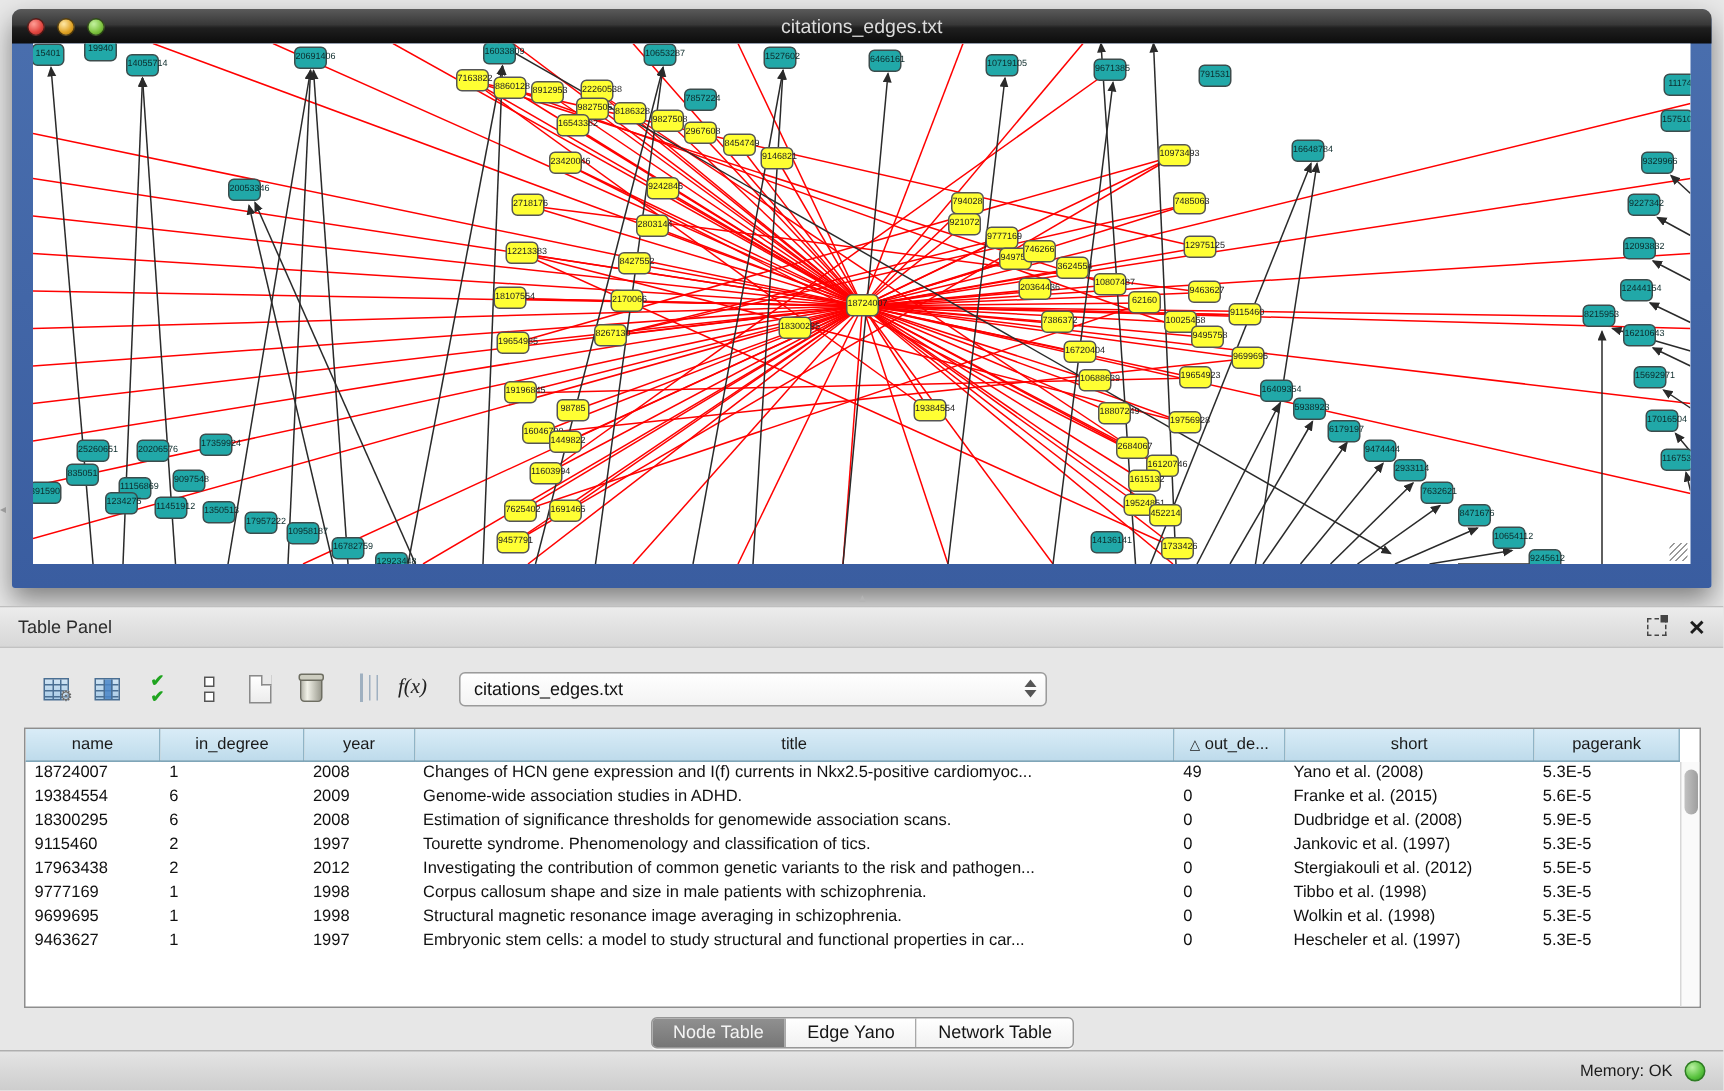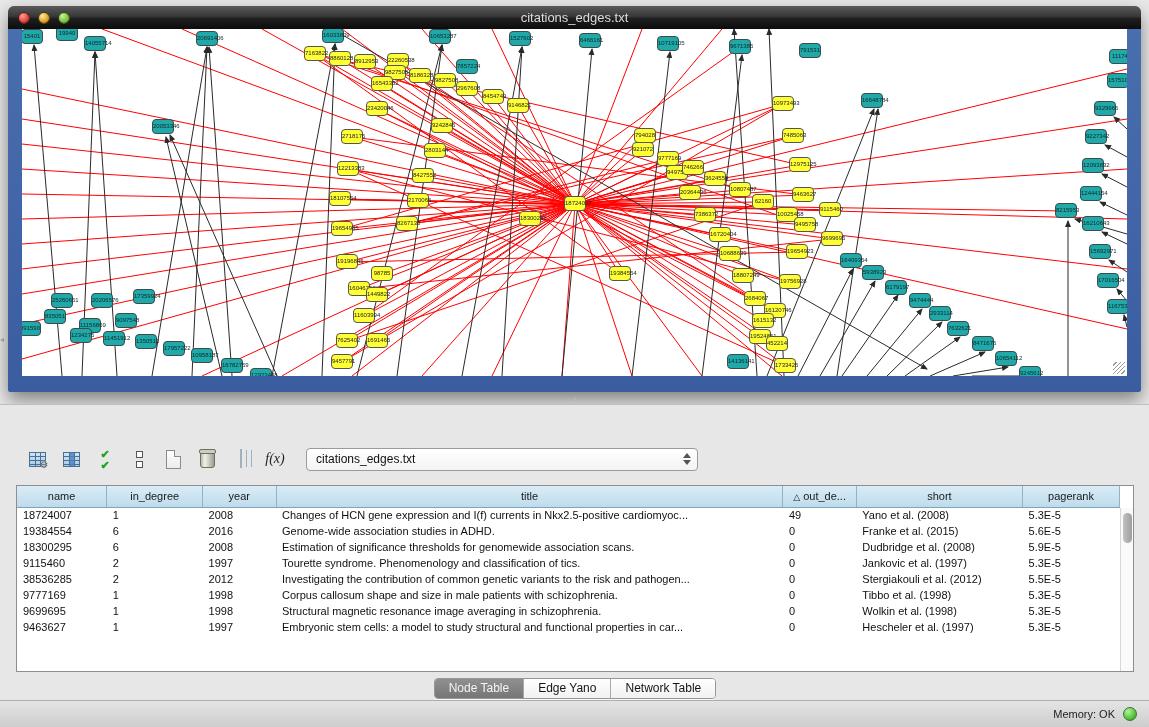--- a/index.html
+++ b/index.html
@@ -382,20 +382,26 @@
       <div class="node t" style="left: 1067px; top: 215px;">15692971</div>
       <div class="node t" style="left: 1075px; top: 244px;">17016504</div>
       <div class="node t" style="left: 1085px; top: 270px;">1167533</div>
     </div>
 </div>
 
 <div class="edge-collapse">◂</div>
 <div class="divider-handle">▴</div>
 
 <div class="table-panel">
+  <div class="panel-header">
+    <span class="panel-title">Table Panel</span>
+    <span class="spacer"></span>
+    <span class="float-icon"></span>
+    <span class="close-icon">✕</span>
+  </div>
   <div class="panel-body">
     <div class="toolbar" id="toolbar">
         <div class="tb-btn">
           <span class="mini-table" style="position:relative;">
             <span class="gear-ov">⚙</span>
           </span>
         </div>
         <div class="tb-btn">
           <span class="mini-table" style="position:relative;">
             <span class="col-hl"></span>
@@ -461,21 +467,21 @@
               <td>1</td>
               <td>2008</td>
               <td>Changes of HCN gene expression and I(f) currents in Nkx2.5-positive cardiomyoc...</td>
               <td>49</td>
               <td>Yano et al. (2008)</td>
               <td>5.3E-5</td>
             </tr>
             <tr>
               <td>19384554</td>
               <td>6</td>
-              <td>2016</td>
+              <td>2009</td>
               <td>Genome-wide association studies in ADHD.</td>
               <td>0</td>
               <td>Franke et al. (2015)</td>
               <td>5.6E-5</td>
             </tr>
             <tr>
               <td>18300295</td>
               <td>6</td>
               <td>2008</td>
               <td>Estimation of significance thresholds for genomewide association scans.</td>
@@ -486,21 +492,21 @@
             <tr>
               <td>9115460</td>
               <td>2</td>
               <td>1997</td>
               <td>Tourette syndrome. Phenomenology and classification of tics.</td>
               <td>0</td>
               <td>Jankovic et al. (1997)</td>
               <td>5.3E-5</td>
             </tr>
             <tr>
-              <td>38536285</td>
+              <td>17963438</td>
               <td>2</td>
               <td>2012</td>
               <td>Investigating the contribution of common genetic variants to the risk and pathogen...</td>
               <td>0</td>
               <td>Stergiakouli et al. (2012)</td>
               <td>5.5E-5</td>
             </tr>
             <tr>
               <td>9777169</td>
               <td>1</td>

